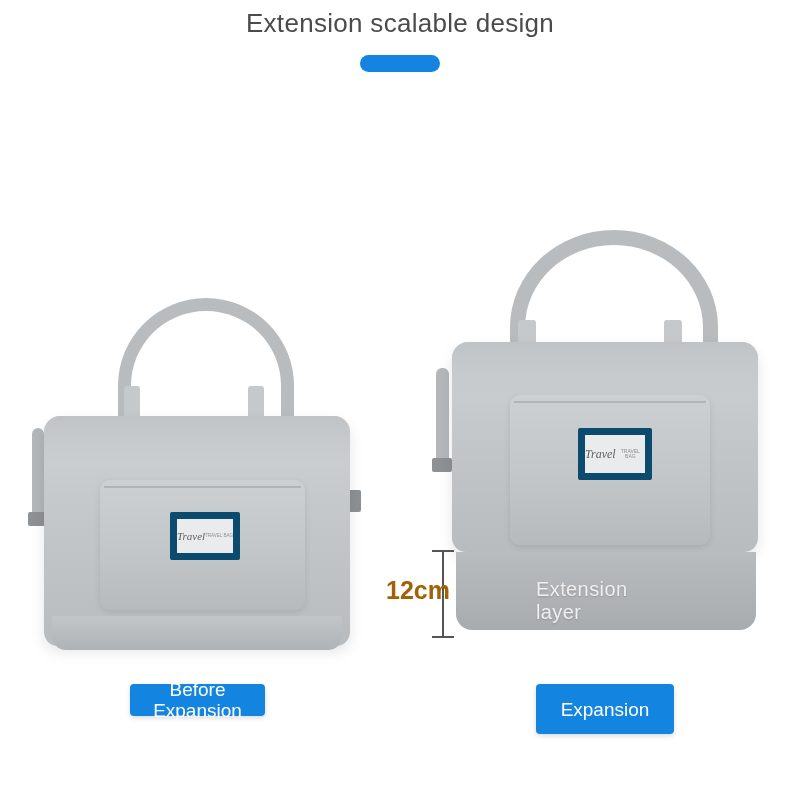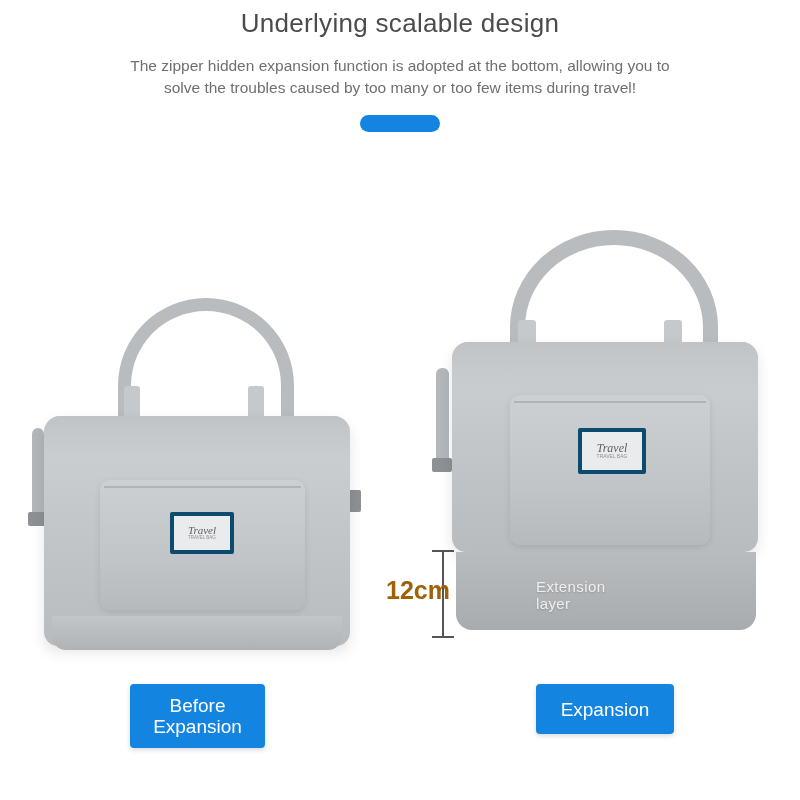--- a/index.html
+++ b/index.html
@@ -90,26 +90,25 @@
   }
   .pocket-zip {
     position: absolute;
     height: 2px;
     background: #a9acae;
     opacity: .8;
   }
   .label-tag {
     position: absolute;
     background: #e9ebec;
-    border: 4px solid #0c4a6e;
+    border: 7px solid #0c4a6e;
     border-radius: 2px;
     display: flex;
-    flex-direction: column;
+    flex-direction: row;
     align-items: center;
-    justify-content: center;
   }
   .label-tag .brand {
     font-family: "Liberation Serif", serif;
     font-style: italic;
     color: #5e6163;
     line-height: 1;
   }
   .label-tag .sub {
     color: #8e9193;
     line-height: 1.1;
@@ -131,21 +130,21 @@
     border-radius: 0 0 14px 14px;
   }
   .extension-layer {
     position: absolute;
     background: linear-gradient(180deg,#b9bcbf 0%,#a9acaf 100%);
     border-radius: 0 0 16px 16px;
   }
   .ext-text {
     position: absolute;
     color: #efefef;
-    font-size: 15px;
+    font-size: 20px;
     letter-spacing: .4px;
     text-shadow: 0 1px 2px rgba(0,0,0,.18);
   }
 
   
   .dim-wrap {
     position: absolute;
   }
   .dim-line {
     position: absolute;
@@ -177,22 +176,21 @@
     text-align: center;
     font-size: 19px;
     line-height: 21px;
     box-shadow: 0 2px 5px rgba(0,0,0,.15);
   }
 </style>
 </head>
 <body>
 
 <div class="header">
-  <div class="title">Underlying scalable design</div>
-  <div class="subtitle">The zipper hidden expansion function is adopted at the bottom, allowing you to solve the troubles caused by too many or too few items during travel!</div>
+  <div class="title">Extension scalable design</div>
   <div class="blue-pill"></div>
 </div>
 
 <div class="stage">
 
   <div class="bag">
 
     <div class="handle" style="left:118px; top:108px; width:150px; height:120px; border-width:13px;"></div>
     <div class="strap-band" style="left:124px; top:196px; width:16px; height:52px;"></div>
     <div class="strap-band" style="left:248px; top:196px; width:16px; height:52px;"></div>
@@ -242,15 +240,15 @@
 
   <div class="dim-wrap">
     <div class="dim-cap" style="left:432px; top:360px;"></div>
     <div class="dim-line" style="left:442px; top:360px; height:88px;"></div>
     <div class="dim-cap" style="left:432px; top:446px;"></div>
     <div class="dim-text" style="left:386px; top:386px;">12cm</div>
   </div>
 
 </div>
 
-<div class="caption-btn" style="left:130px; top:684px; width:135px; height:64px;">Before Expansion</div>
+<div class="caption-btn" style="left:130px; top:684px; width:135px; height:32px;">Before Expansion</div>
 
 <div class="caption-btn" style="left:536px; top:684px; width:138px; height:50px;">Expansion</div>
 
 </body></html>

